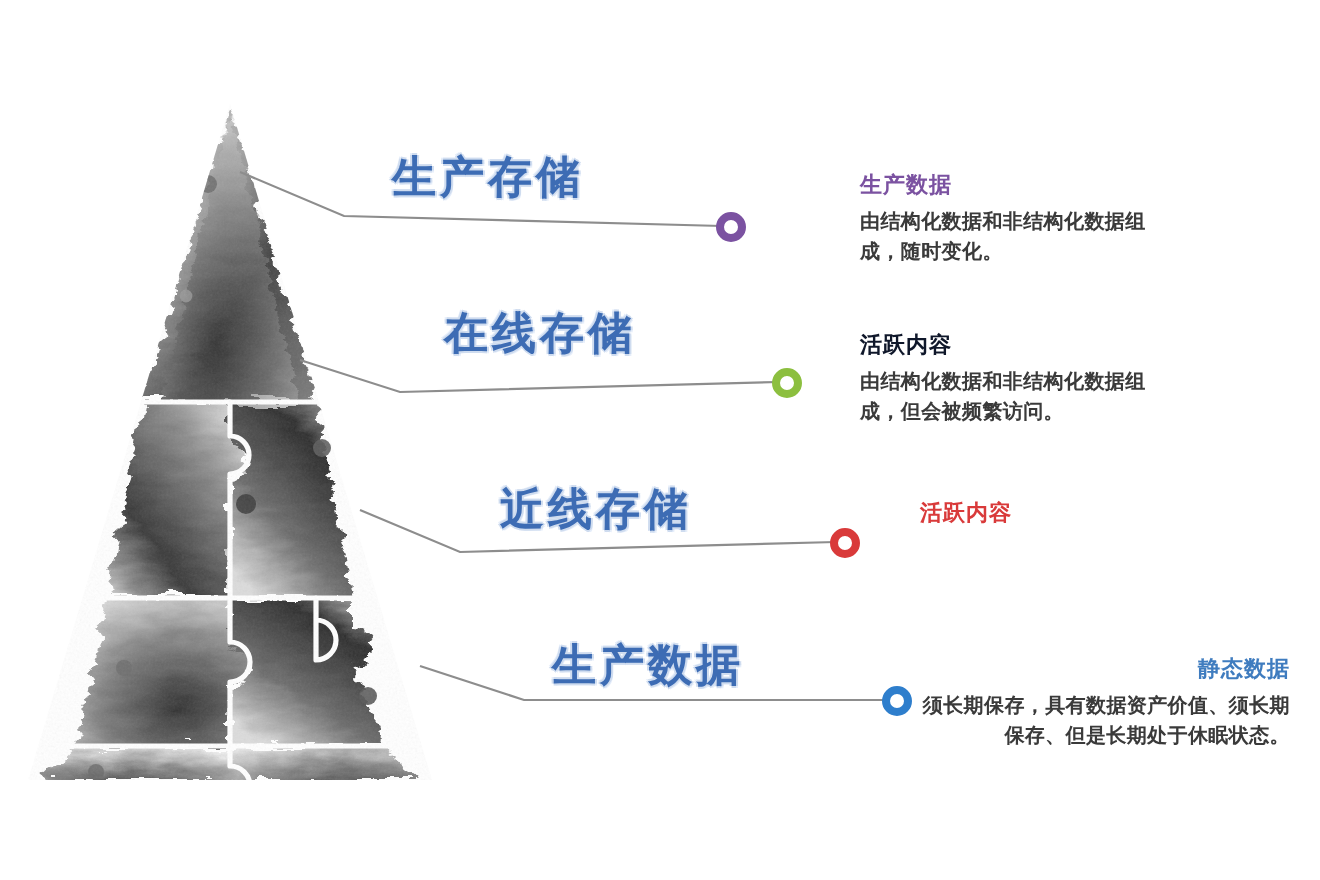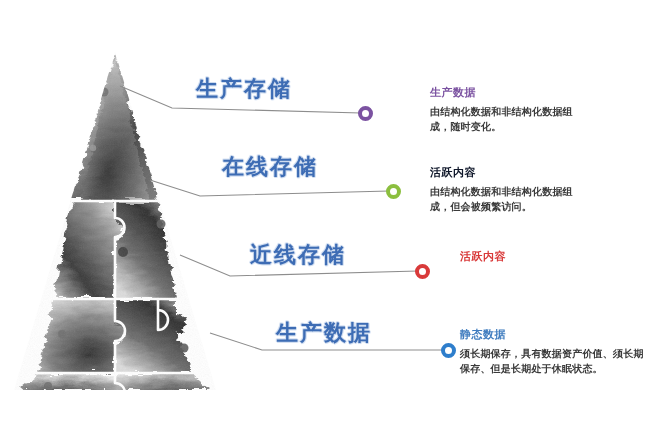--- a/index.html
+++ b/index.html
@@ -202,18 +202,18 @@
 
   <div class="desc desc-2">
     <div class="desc-title" style="color:#0f172a;">活跃内容</div>
     <div class="desc-body">由结构化数据和非结构化数据组成，但会被频繁访问。</div>
   </div>
 
   <div class="desc desc-3">
     <div class="desc-title" style="color:#d93a3a;">活跃内容</div>
   </div>
 
-  <div class="desc desc-4" style="width:185px;">
+  <div class="desc desc-4" style="width:185px;text-align:right;">
     <div class="desc-title" style="color:#3f7cbf;">静态数据</div>
     <div class="desc-body">须长期保存，具有数据资产价值、须长期保存、但是长期处于休眠状态。</div>
   </div>
 
 </div>
 
 </body></html>

